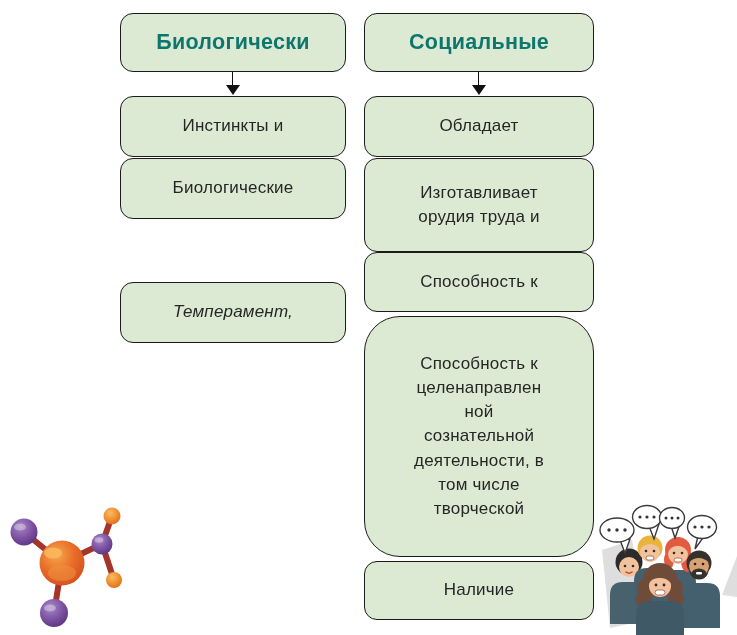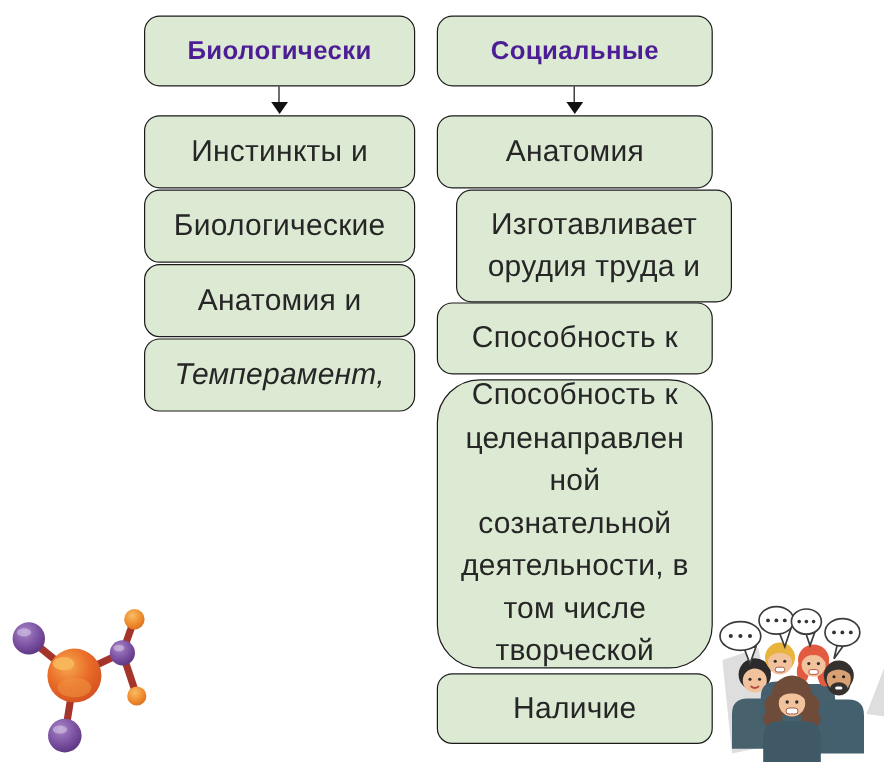--- a/index.html
+++ b/index.html
@@ -18,30 +18,30 @@
     border: 1.6px solid var(--box-border, #1b1b1b);
     border-radius: 13px;
     display: flex;
     align-items: center;
     justify-content: center;
     padding: 4px 12px;
     text-align: center;
   }
   .dbox-text {
     white-space: pre-line;
-    font-size: 25px;
+    font-size: 17px;
     line-height: 1.42;
     color: var(--text, #262626);
     letter-spacing: 0.2px;
   }
   .dbox.header .dbox-text {
     font-weight: bold;
     font-size: 21.5px;
     letter-spacing: 0.3px;
-    color: #4c1d95;
+    color: #0f766e;
   }
   .dbox.big { border-radius: 36px; }
   .arrow {
     position: absolute;
     width: 15px;
     display: flex;
     flex-direction: column;
     align-items: center;
   }
   .arrow-line { width: 1.7px; height: 13px; background: var(--arrow, #111111); }
@@ -66,40 +66,37 @@
     <div class="arrow-line"></div>
     <div class="arrow-head"></div>
   </div>
 
   <div class="dbox" style="left:120px; top:96px; width:226px; height:61px;">
     <span class="dbox-text">Инстинкты и</span>
   </div>
   <div class="dbox" style="left:120px; top:158px; width:226px; height:61px;">
     <span class="dbox-text">Биологические</span>
   </div>
-  <div class="dbox" style="left:120px; top:220px; width:226px; height:61px;">
-    <span class="dbox-text">Анатомия и</span>
-  </div>
   <div class="dbox" style="left:120px; top:282px; width:226px; height:61px;font-style:italic;">
     <span class="dbox-text">Темперамент,</span>
   </div>
 
   <div class="dbox header" style="left:364px; top:13px; width:230px; height:59px;text-align:right;">
     <span class="dbox-text">Социальные</span>
   </div>
 
   <div class="arrow" style="left:471px; top:72px;">
     <div class="arrow-line"></div>
     <div class="arrow-head"></div>
   </div>
 
   <div class="dbox" style="left:364px; top:96px; width:230px; height:61px;">
-    <span class="dbox-text">Анатомия</span>
-  </div>
-  <div class="dbox" style="left:380px; top:158px; width:230px; height:94px;">
+    <span class="dbox-text">Обладает</span>
+  </div>
+  <div class="dbox" style="left:364px; top:158px; width:230px; height:94px;">
     <span class="dbox-text">Изготавливает
 орудия труда и</span>
   </div>
   <div class="dbox" style="left:364px; top:252px; width:230px; height:60px;">
     <span class="dbox-text">Способность к</span>
   </div>
   <div class="dbox big" style="left:364px; top:316px; width:230px; height:241px;">
     <span class="dbox-text">Способность к
 целенаправлен
 ной

